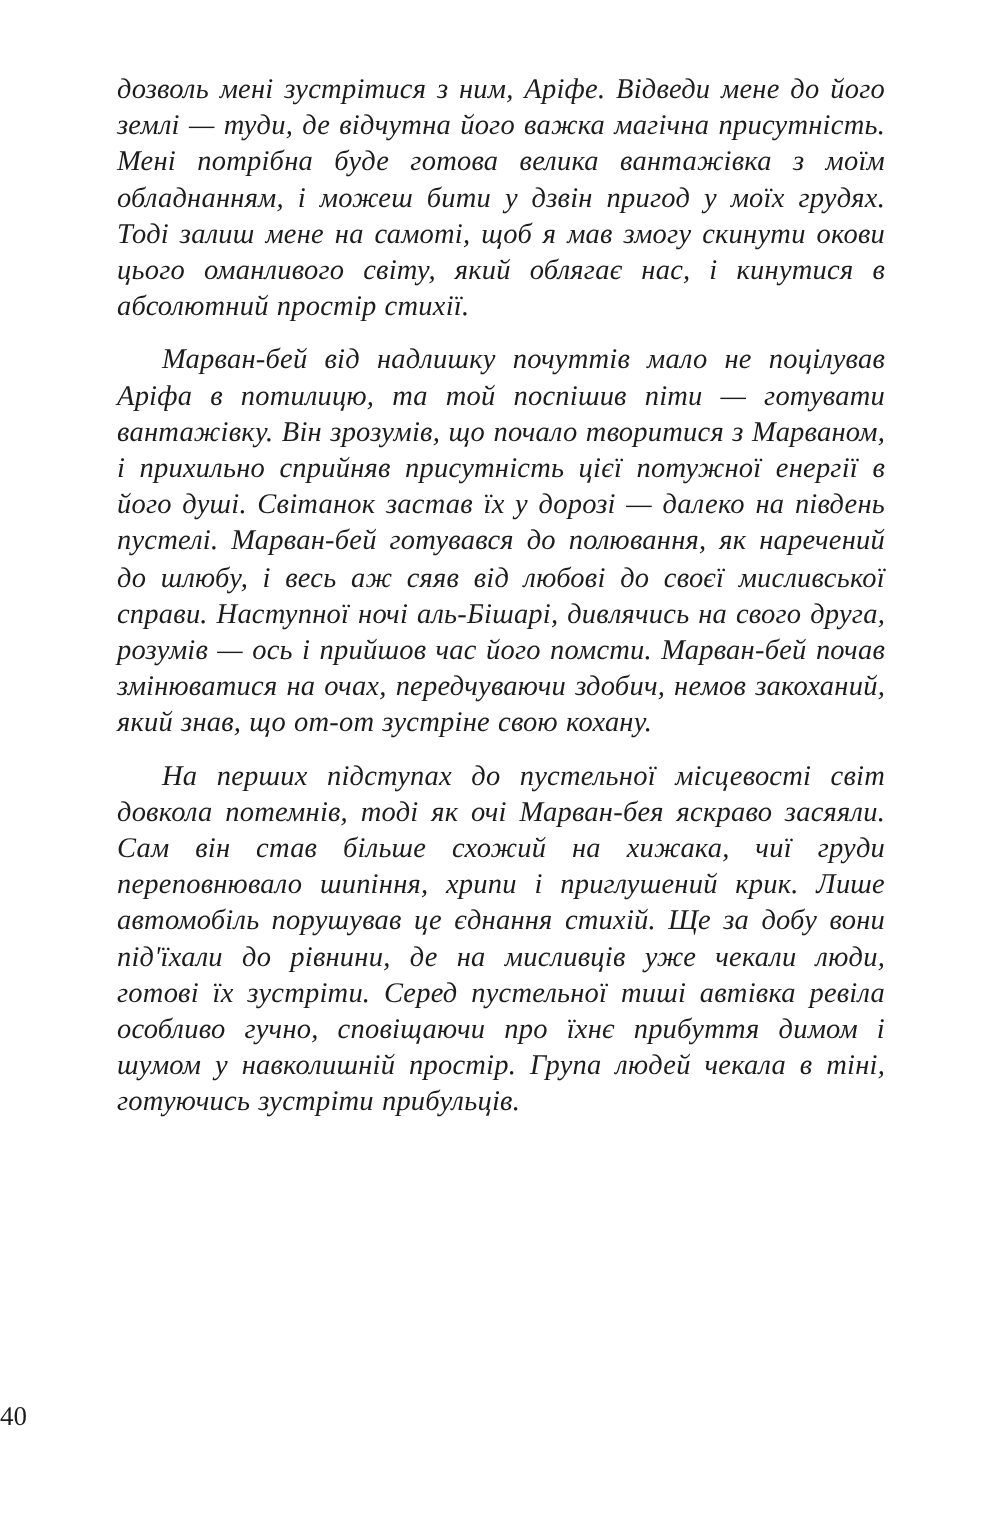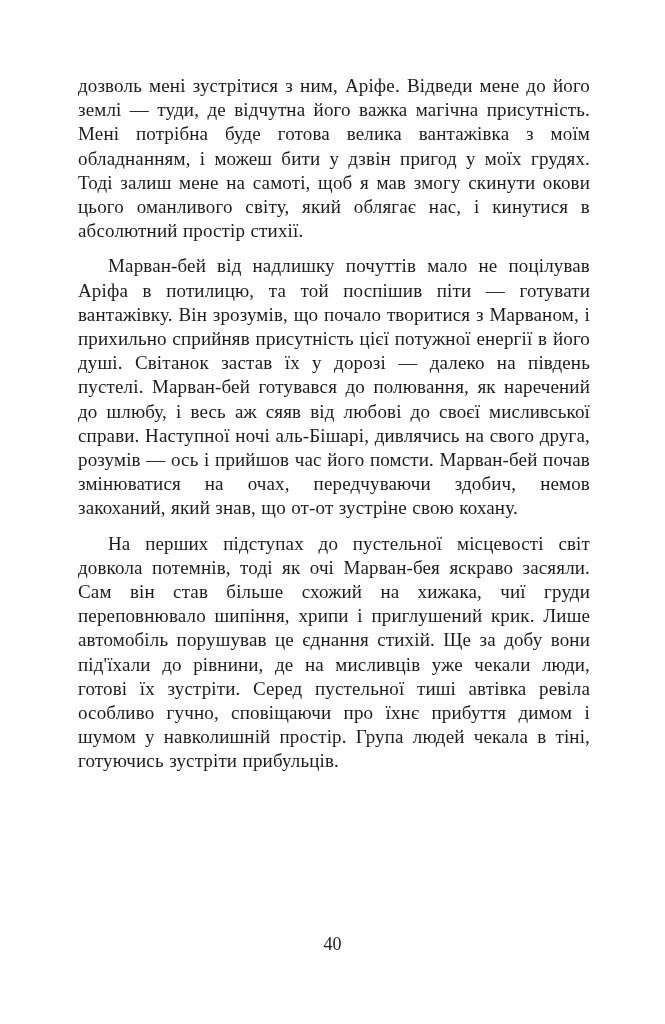--- a/index.html
+++ b/index.html
@@ -16,43 +16,43 @@
       overflow: hidden;
     }
     .page {
       position: absolute;
       inset: 0;
       background: #ffffff;
     }
     .text-block {
       position: absolute;
       left: 78px;
-      top: 74px;
+      top: 48px;
       width: 512px;
+      font-style: italic;
     }
     p.para {
       margin: 0 0 11px 0;
       font-size: 19px;
       line-height: 24.2px;
       text-align: justify;
       letter-spacing: 0.15px;
       word-spacing: 0.5px;
     }
     p.para:last-child {
       margin-bottom: 16px;
     }
     p.para.indent {
       text-indent: 30px;
     }
     .page-number {
       position: absolute;
       left: 0;
       right: 0;
       top: 934px;
-      text-align: center;
       font-size: 18px;
       color: #1c1c1c;
     }
   </style>
 </head>
 <body>
 
 <div class="page">
   <div class="text-block">
     <p class="para">дозволь мені зустрітися з ним, Аріфе. Відведи мене до його землі — туди, де відчутна його важка магічна присутність. Мені потрібна буде готова велика вантажівка з моїм обладнанням, і можеш бити у дзвін пригод у моїх грудях. Тоді залиш мене на самоті, щоб я мав змогу скинути окови цього оманливого світу, який облягає нас, і кинутися в абсолютний простір стихії.</p>

